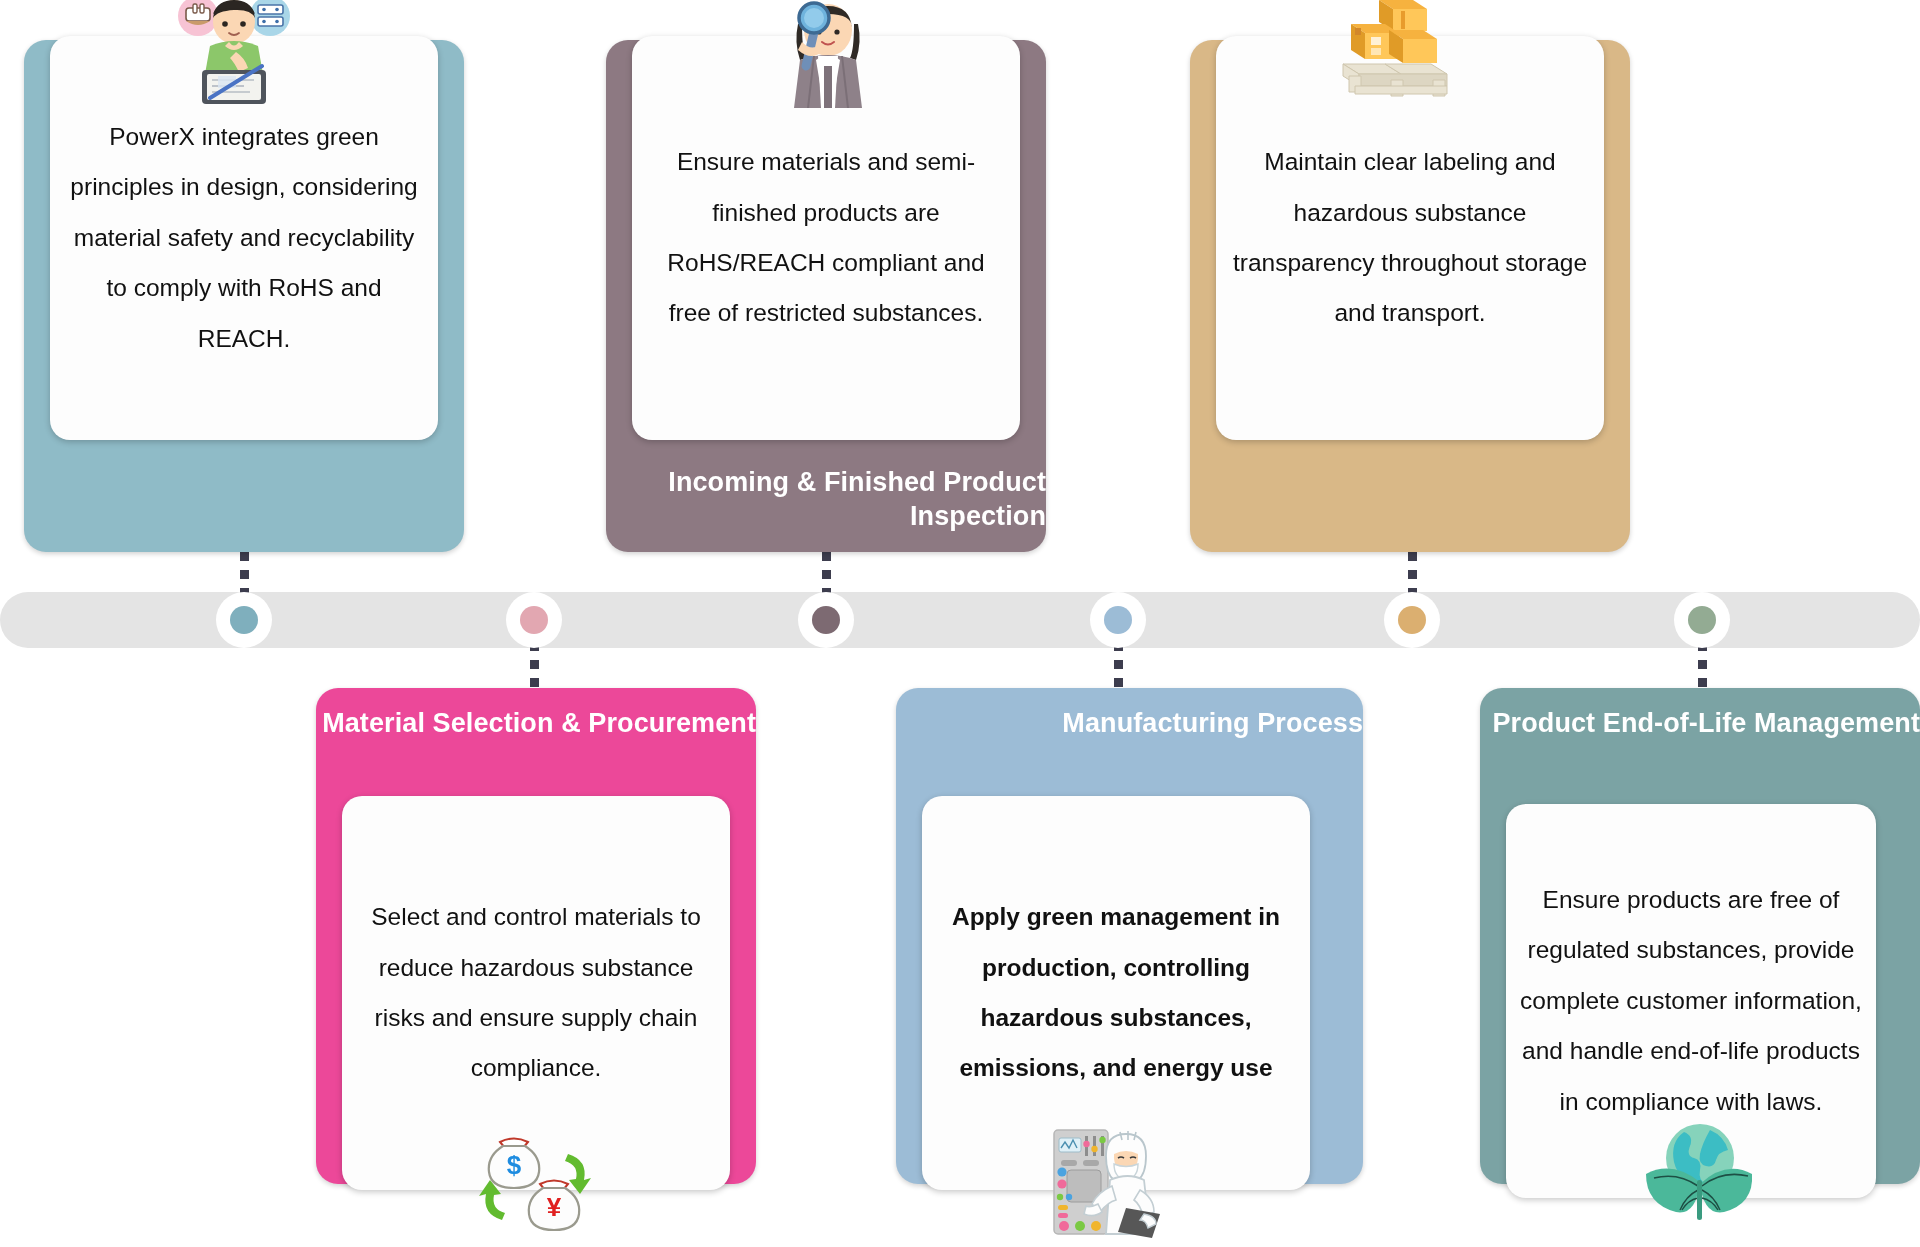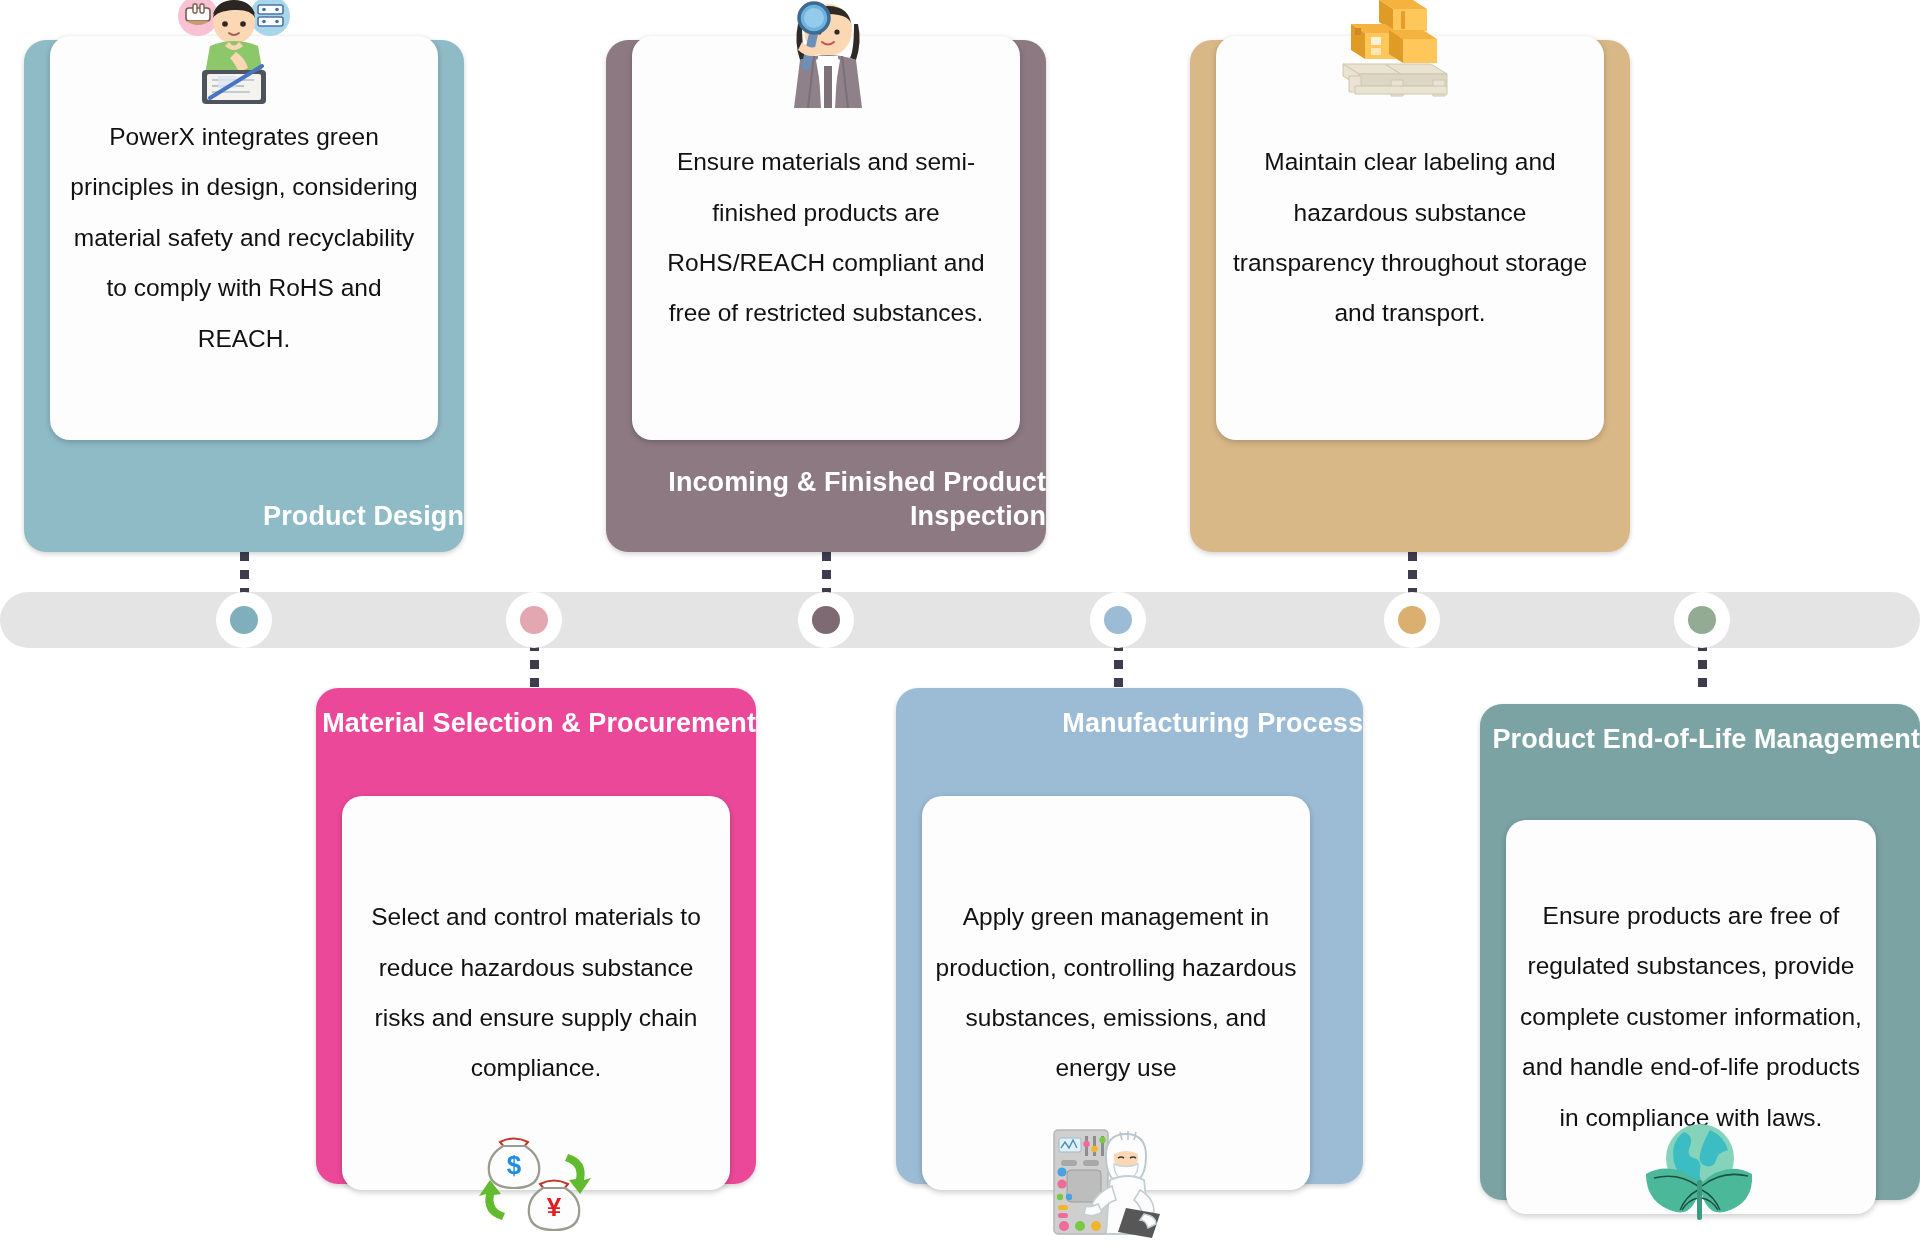--- a/index.html
+++ b/index.html
@@ -110,21 +110,20 @@
 </head>
 <body>
 
 <div id="stage">
 
   <div class="rail"></div>
 
   <div id="layer">
       <div class="connector" style="left: 244px; top: 552px; height: 46px;"></div>
       <div class="card top" style="left: 24px; top: 40px; width: 440px; height: 512px; background: rgb(143, 187, 199);">
-        <div class="card-title">Product Design</div>
         <div class="panel" style="left: 26px; top: -4px; width: 388px; height: 404px;">
           <div class="panel-text">PowerX integrates green principles in design, considering material safety and recyclability to comply with RoHS and REACH.</div>
         </div>
       </div>
       <div class="dot-wrap" style="left: 244px;">
         <div class="dot-ring">
           <div class="dot-core" style="background: rgb(127, 175, 189);"></div>
         </div>
       </div>
       <div class="ill" style="left: 174px; top: -6px;">
@@ -218,21 +217,21 @@
   <line x1="72" y1="60" x2="78" y2="112" stroke="#7b6f77" stroke-width="2"></line>
   <line x1="44" y1="36" x2="36" y2="70" stroke="#6f8fb8" stroke-width="9" stroke-linecap="round"></line>
   <circle cx="44" cy="22" r="15" fill="#6fb3dd" stroke="#3d6a93" stroke-width="3.5"></circle>
   <circle cx="44" cy="22" r="10" fill="#9ed3ef" opacity=".75"></circle>
   <path d="M32 46 q10 10 18 2 l4 6 q-12 12-26 0z" fill="#fbd7b4"></path>
 </svg>
 </div>
       <div class="connector" style="left: 1118px; top: 642px; height: 52px;"></div>
       <div class="card bot" style="left: 896px; top: 688px; width: 467px; height: 496px; background: rgb(156, 188, 214);">
         <div class="card-title">Manufacturing Process</div>
-        <div class="panel" style="left: 26px; top: 108px; width: 388px; height: 394px;">
+        <div class="panel" style="left: 26px; top: 108px; width: 388px; height: 394px; font-weight: bold;">
           <div class="panel-text">Apply green management in production, controlling hazardous substances, emissions, and energy use</div>
         </div>
       </div>
       <div class="dot-wrap" style="left: 1118px;">
         <div class="dot-ring">
           <div class="dot-core" style="background: rgb(156, 188, 214);"></div>
         </div>
       </div>
       <div class="ill" style="left: 1040px; top: 1118px;">
 <svg width="140" height="120" viewBox="0 0 140 120">
@@ -311,21 +310,21 @@
     <path d="M18 70 l0 12 l16 10 l0-12z"></path>
     <path d="M34 80 l88 0 l0 12 l-88 0z" fill="#ddd6c2"></path>
     <path d="M24 82 l12 0 l0 16 l-12 0z"></path>
     <path d="M66 86 l12 0 l0 16 l-12 0z"></path>
     <path d="M108 86 l12 0 l0 16 l-12 0z"></path>
     <path d="M30 92 l92 0 l0 8 l-92 0z" fill="#e9e3d2"></path>
   </g>
 </svg>
 </div>
       <div class="connector" style="left: 1702px; top: 642px; height: 52px;"></div>
-      <div class="card bot" style="left: 1480px; top: 688px; width: 440px; height: 496px; background: rgb(123, 163, 164); margin-top: 16px;">
+      <div class="card bot" style="left: 1480px; top: 688px; width: 440px; height: 496px; background: rgb(123, 163, 164);">
         <div class="card-title">Product End-of-Life Management</div>
         <div class="panel" style="left: 26px; top: 116px; width: 370px; height: 394px;">
           <div class="panel-text">Ensure products are free of regulated substances, provide complete customer information, and handle end-of-life products in compliance with laws.</div>
         </div>
       </div>
       <div class="dot-wrap" style="left: 1702px;">
         <div class="dot-ring">
           <div class="dot-core" style="background: rgb(147, 171, 147);"></div>
         </div>
       </div>

